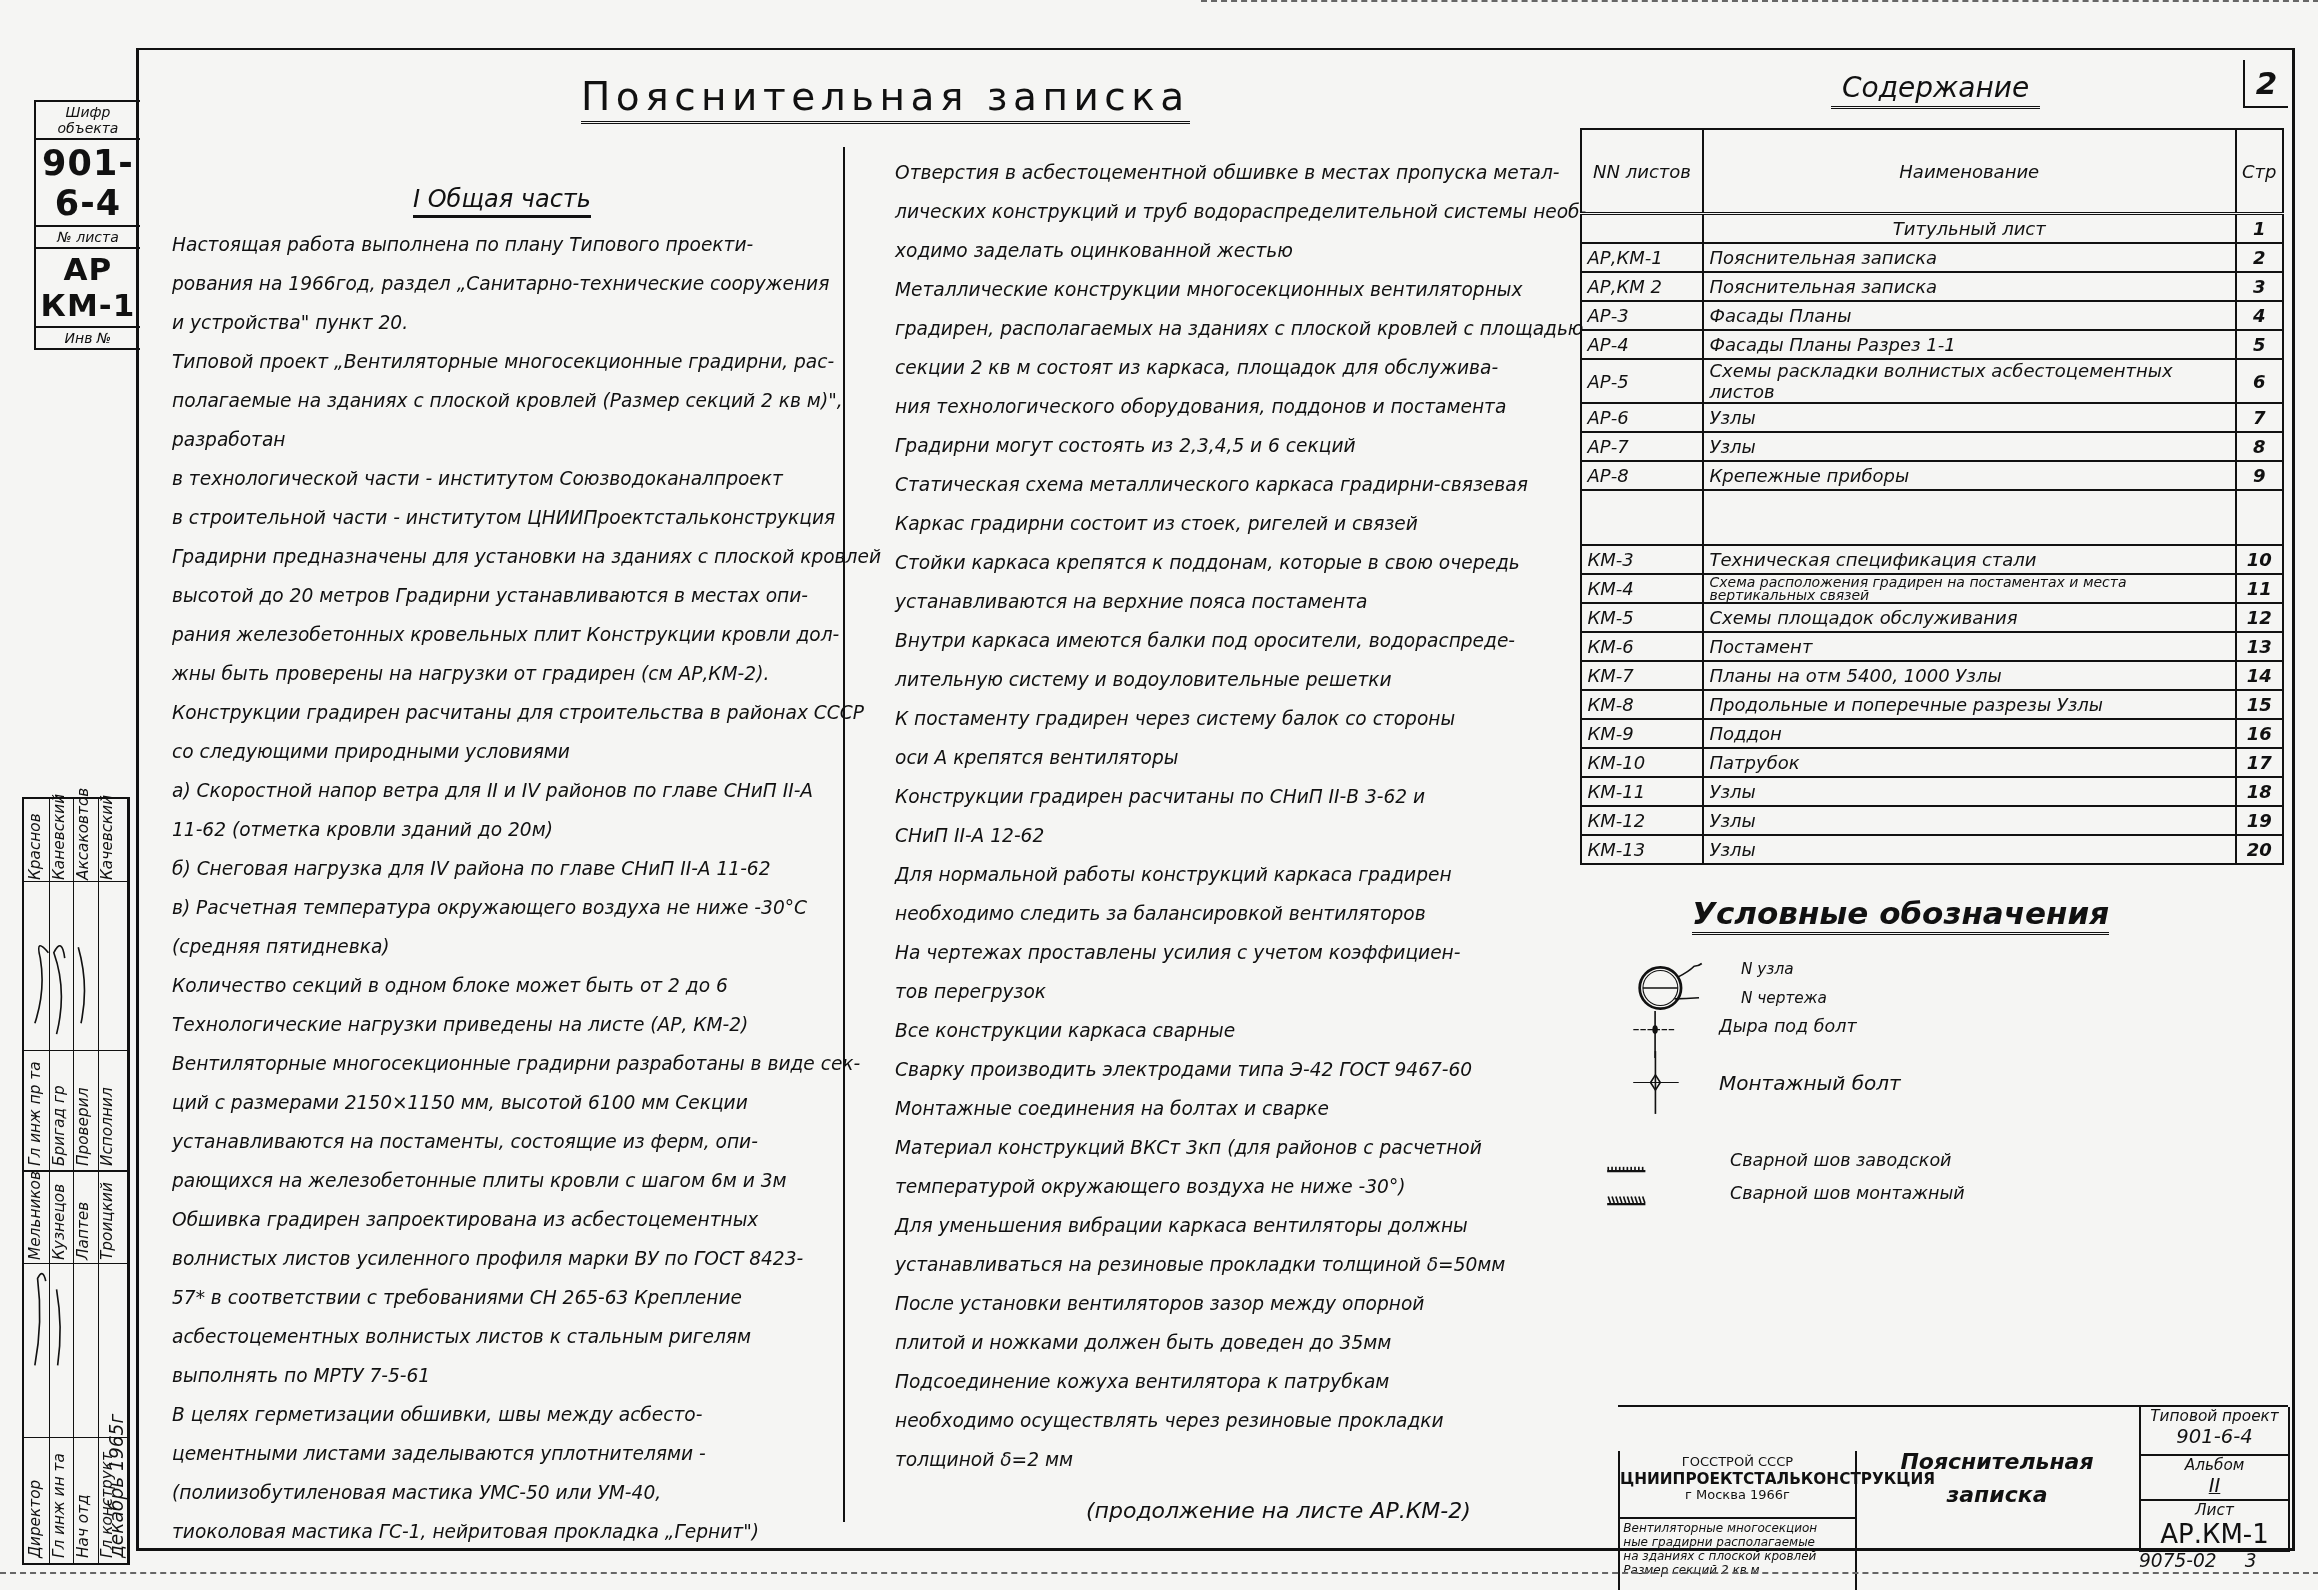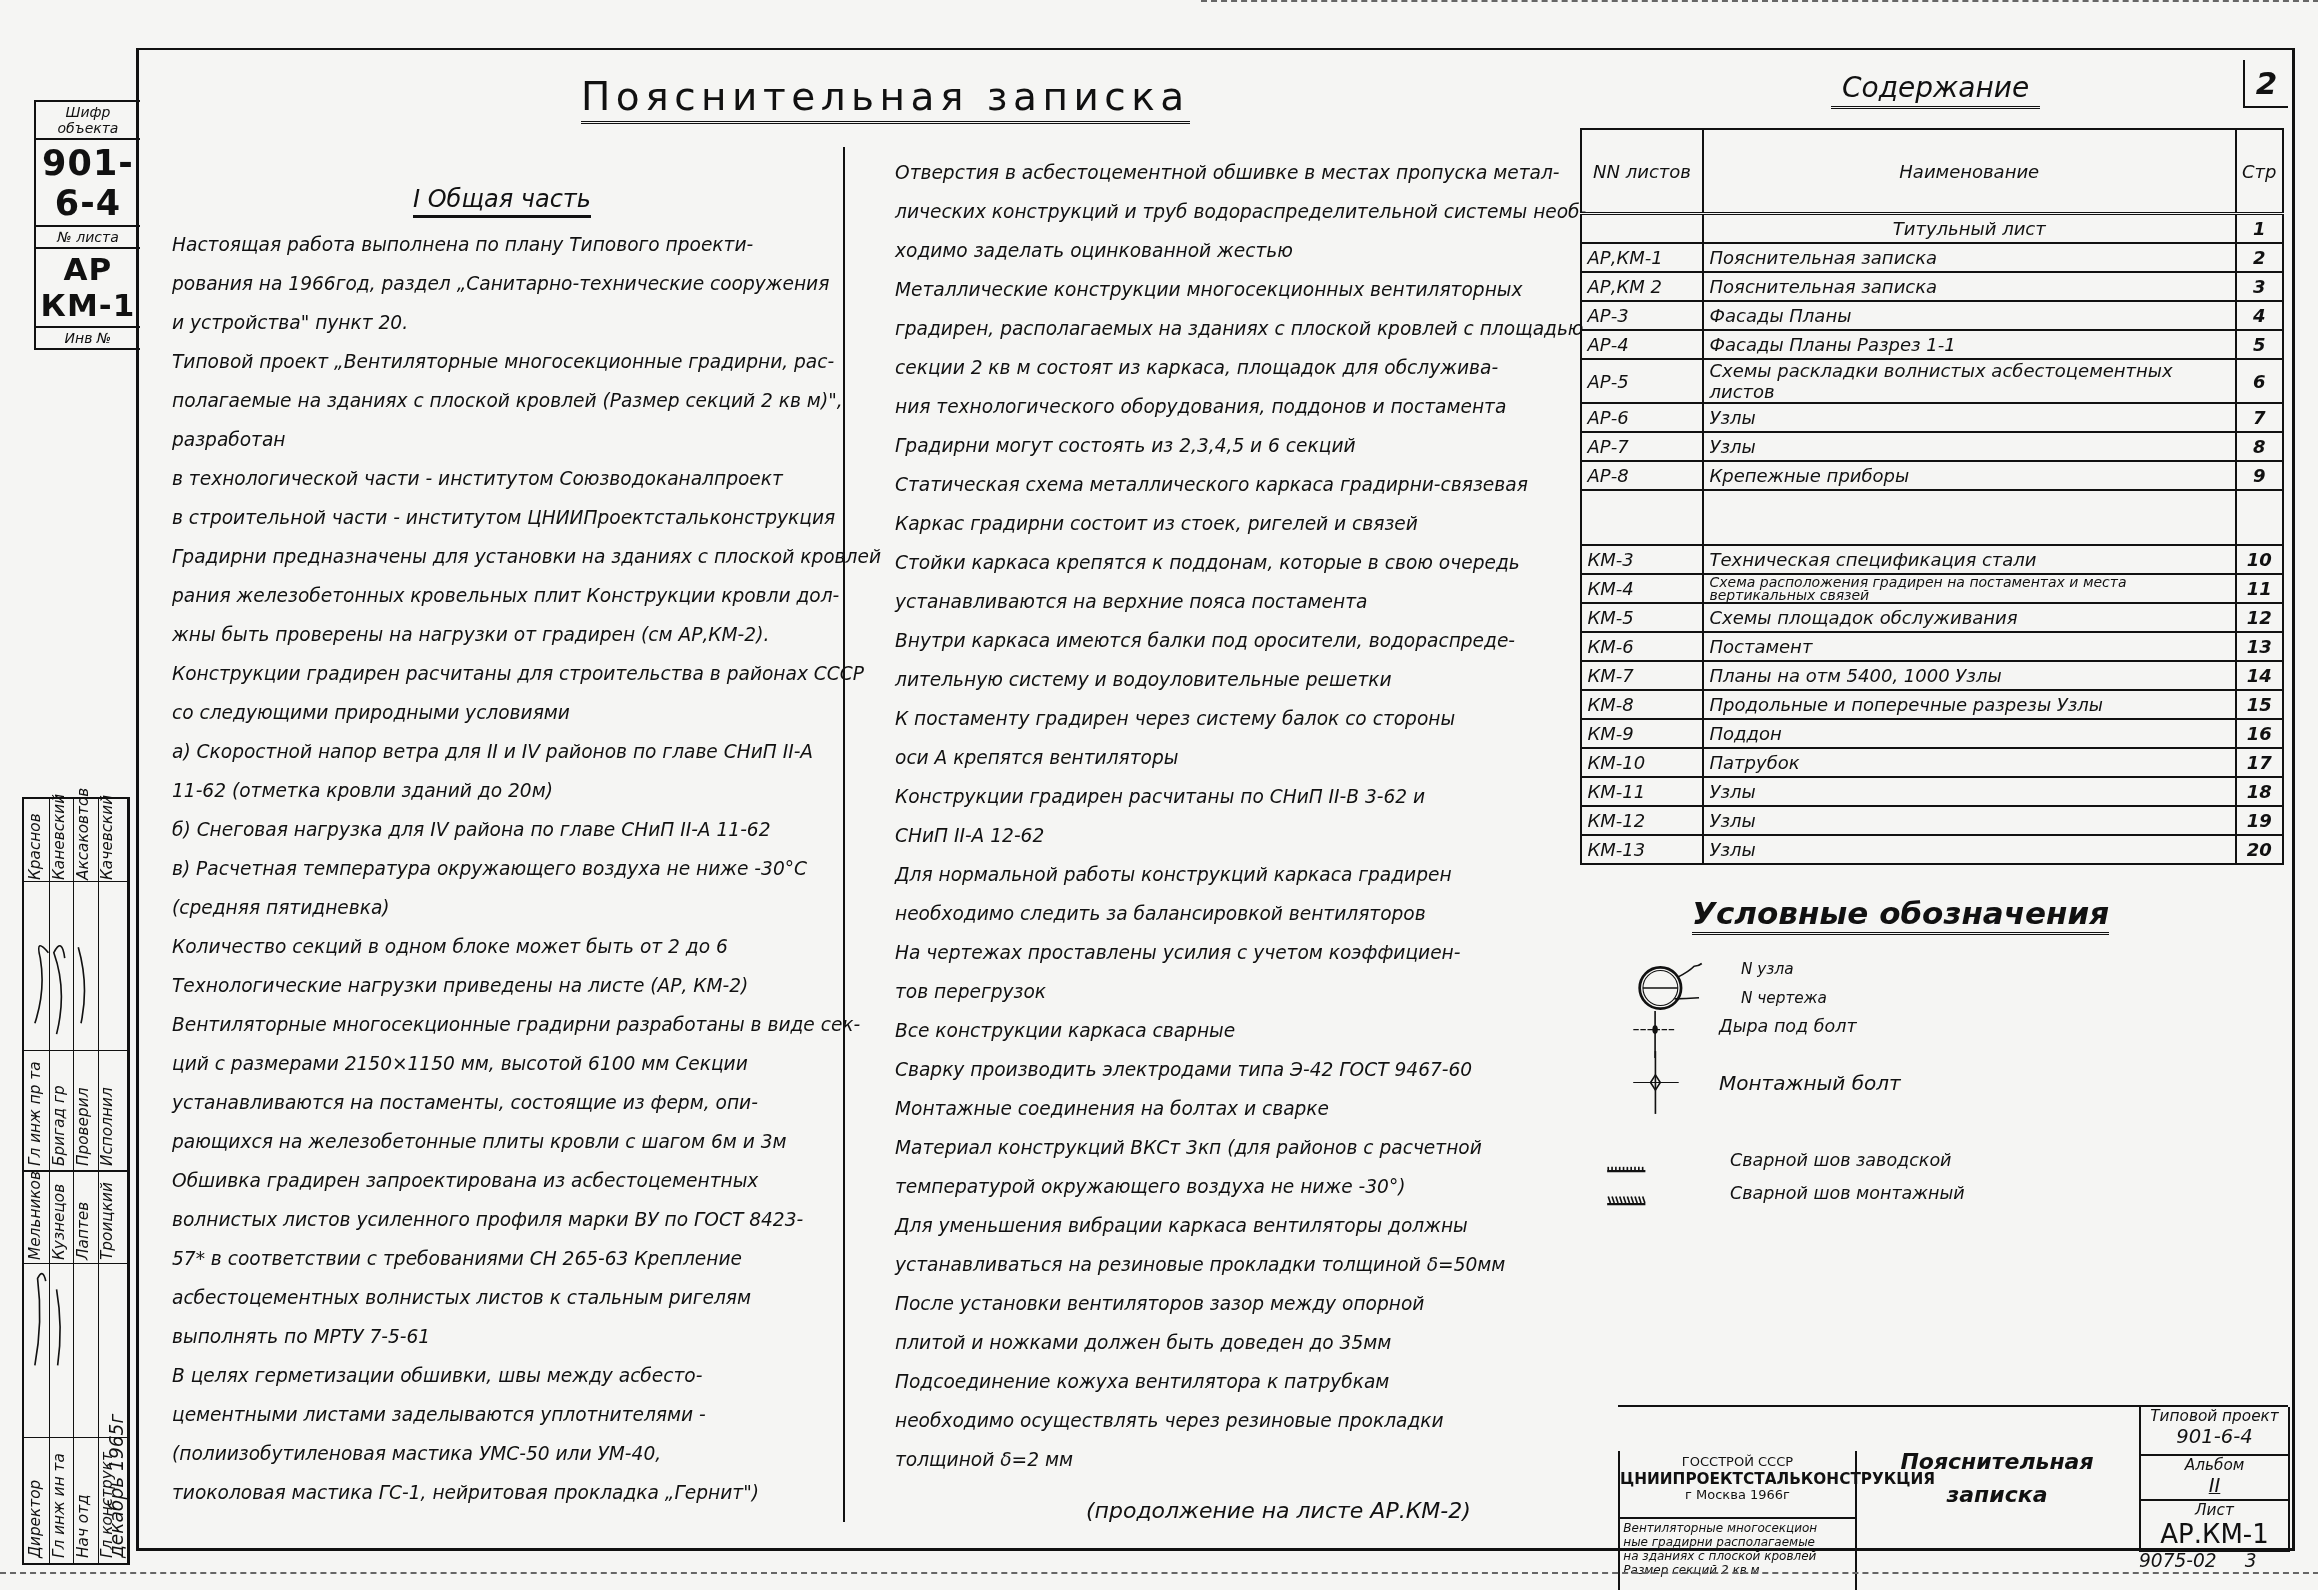--- a/index.html
+++ b/index.html
@@ -141,20 +141,21 @@
   <div id="col1-lines">
       <p>Настоящая работа выполнена по плану Типового проекти-</p>
       <p>рования на 1966год, раздел „Санитарно-технические сооружения</p>
       <p>и устройства" пункт 20.</p>
       <p>Типовой проект „Вентиляторные многосекционные градирни, рас-</p>
       <p>полагаемые на зданиях с плоской кровлей (Размер секций 2 кв м)",</p>
       <p>разработан</p>
       <p>в технологической части - институтом Союзводоканалпроект</p>
       <p>в строительной части - институтом ЦНИИПроектстальконструкция</p>
       <p>Градирни предназначены для установки на зданиях с плоской кровлей</p>
+      <p>высотой до 20 метров Градирни устанавливаются в местах опи-</p>
       <p>рания железобетонных кровельных плит Конструкции кровли дол-</p>
       <p>жны быть проверены на нагрузки от градирен (см АР,КМ-2).</p>
       <p>Конструкции градирен расчитаны для строительства в районах СССР</p>
       <p>со следующими природными условиями</p>
       <p>а) Скоростной напор ветра для II и IV районов по главе СНиП II-А</p>
       <p>11-62 (отметка кровли зданий до 20м)</p>
       <p>б) Снеговая нагрузка для IV района по главе СНиП II-А 11-62</p>
       <p>в) Расчетная температура окружающего воздуха не ниже -30°С</p>
       <p>(средняя пятидневка)</p>
       <p>Количество секций в одном блоке может быть от 2 до 6</p>

